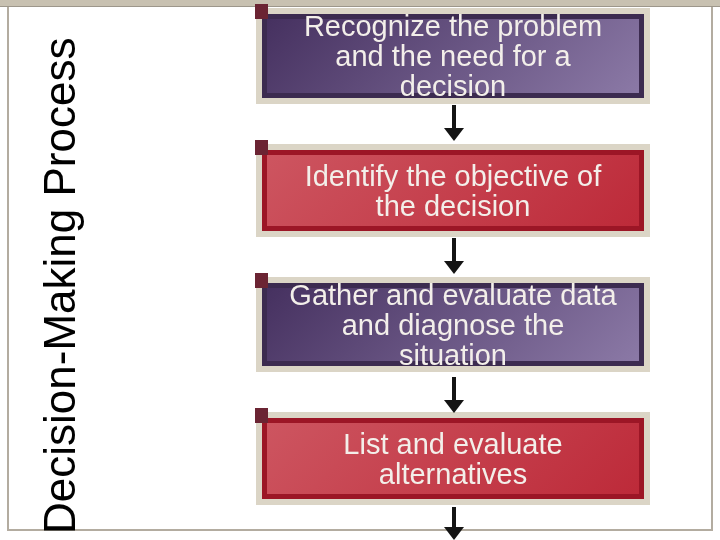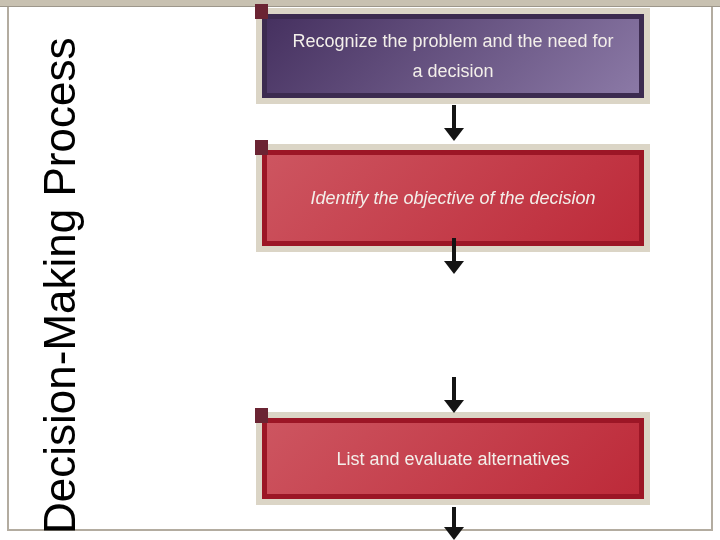--- a/index.html
+++ b/index.html
@@ -31,21 +31,21 @@
     background:var(--frame); padding:6px; box-sizing:border-box;
   }
   .corner-accent {
     position:absolute; left:-1px; top:-4px; width:13px; height:15px;
     background:var(--corner-accent); z-index:3;
   }
   .box {
     width:100%; height:100%; box-sizing:border-box;
     display:flex; align-items:center; justify-content:center;
     text-align:center; color:var(--box-text);
-    font-size:18px; line-height:30px; position:relative; z-index:2;
+    font-size:29px; line-height:30px; position:relative; z-index:2;
   }
   .box span { max-width:332px; display:inline-block; }
   .box.purple {
     border:5px solid var(--purple-border);
     background:linear-gradient(135deg, var(--purple-fill-start) 0%, var(--purple-fill-end) 100%);
   }
   .box.red {
     border:5px solid var(--red-border);
     background:linear-gradient(135deg, var(--red-fill-start) 0%, var(--red-fill-end) 100%);
   }
@@ -79,32 +79,38 @@
     <div class="box purple">
       <span>Recognize the problem and the need for a decision</span>
     </div>
   </div>
 
   <div class="arrow" style="top:105px; height:36px;">
     <div class="stem"></div>
     <div class="head"></div>
   </div>
 
-  <div class="frame" style="top:144px; height:108px;font-style:italic;">
+  <div class="frame" style="top:144px; height:93px;">
     <div class="corner-accent"></div>
     <div class="box red">
       <span>Identify the objective of the decision</span>
     </div>
   </div>
 
   <div class="arrow" style="top:238px; height:36px;">
     <div class="stem"></div>
     <div class="head"></div>
   </div>
 
+  <div class="frame" style="top:277px; height:95px;">
+    <div class="corner-accent"></div>
+    <div class="box purple">
+      <span>Gather and evaluate data and diagnose the situation</span>
+    </div>
+  </div>
 
   <div class="arrow" style="top:377px; height:36px;">
     <div class="stem"></div>
     <div class="head"></div>
   </div>
 
   <div class="frame" style="top:412px; height:93px;">
     <div class="corner-accent"></div>
     <div class="box red">
       <span>List and evaluate alternatives</span>

